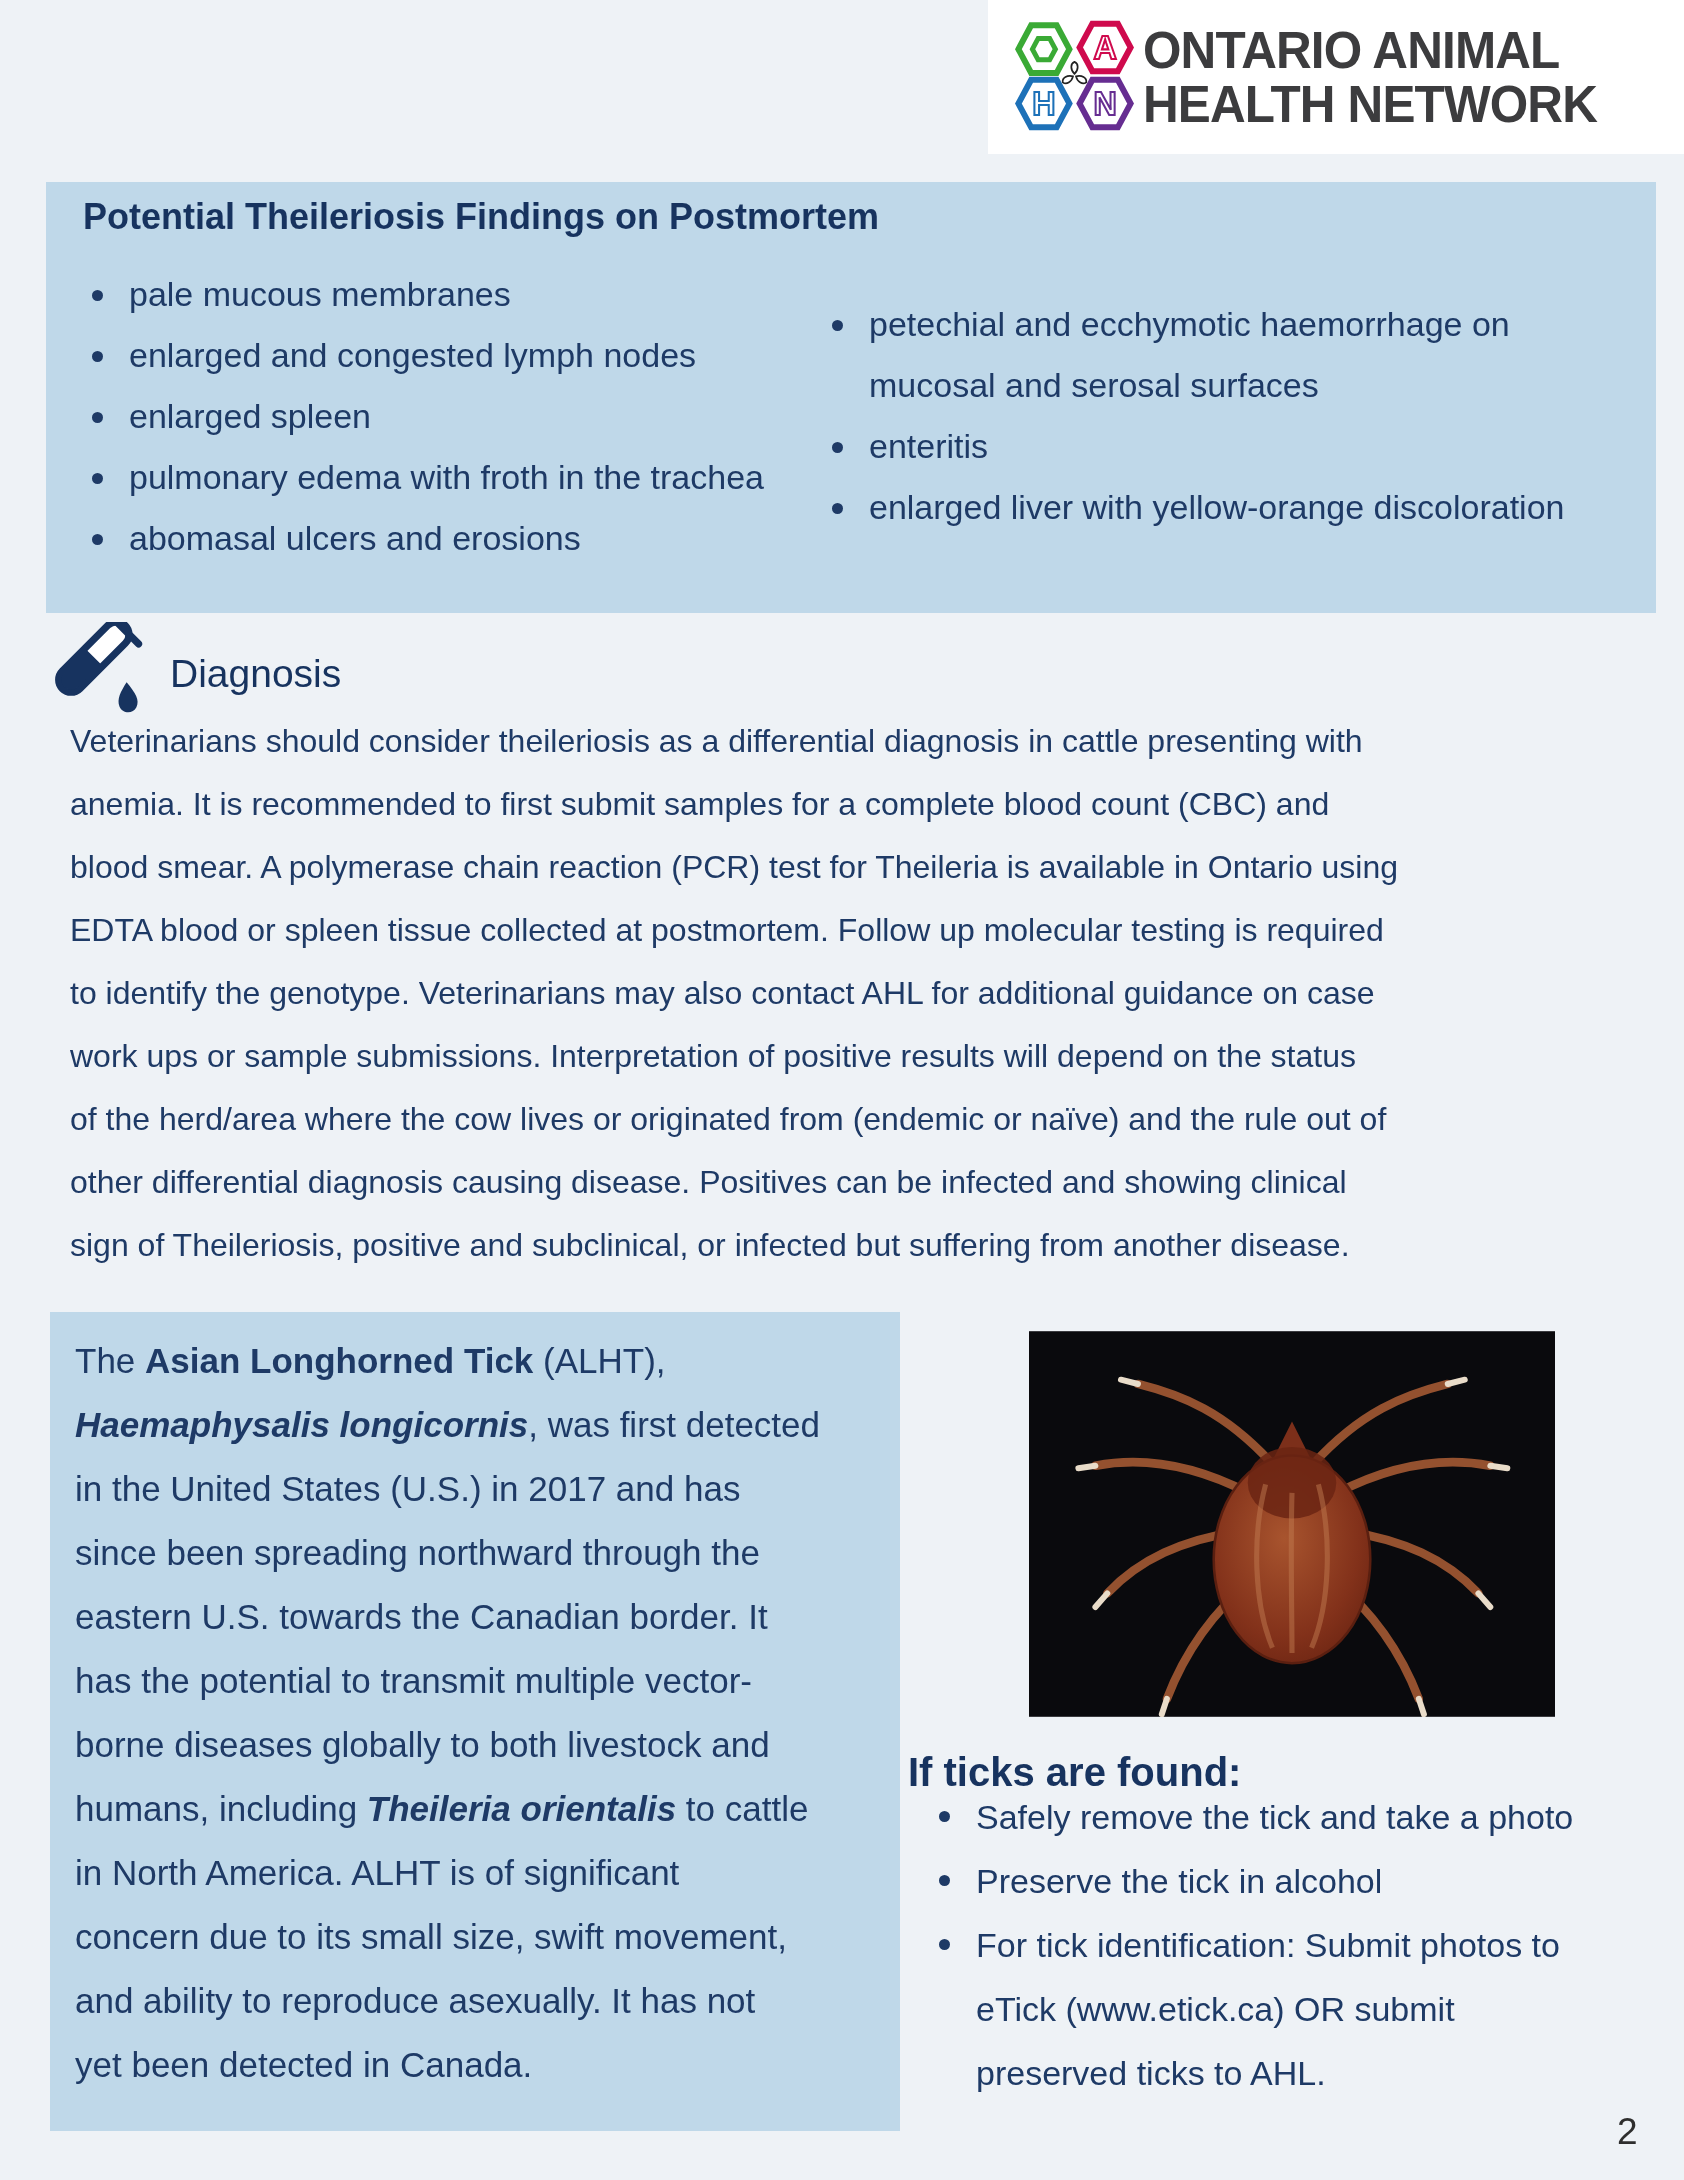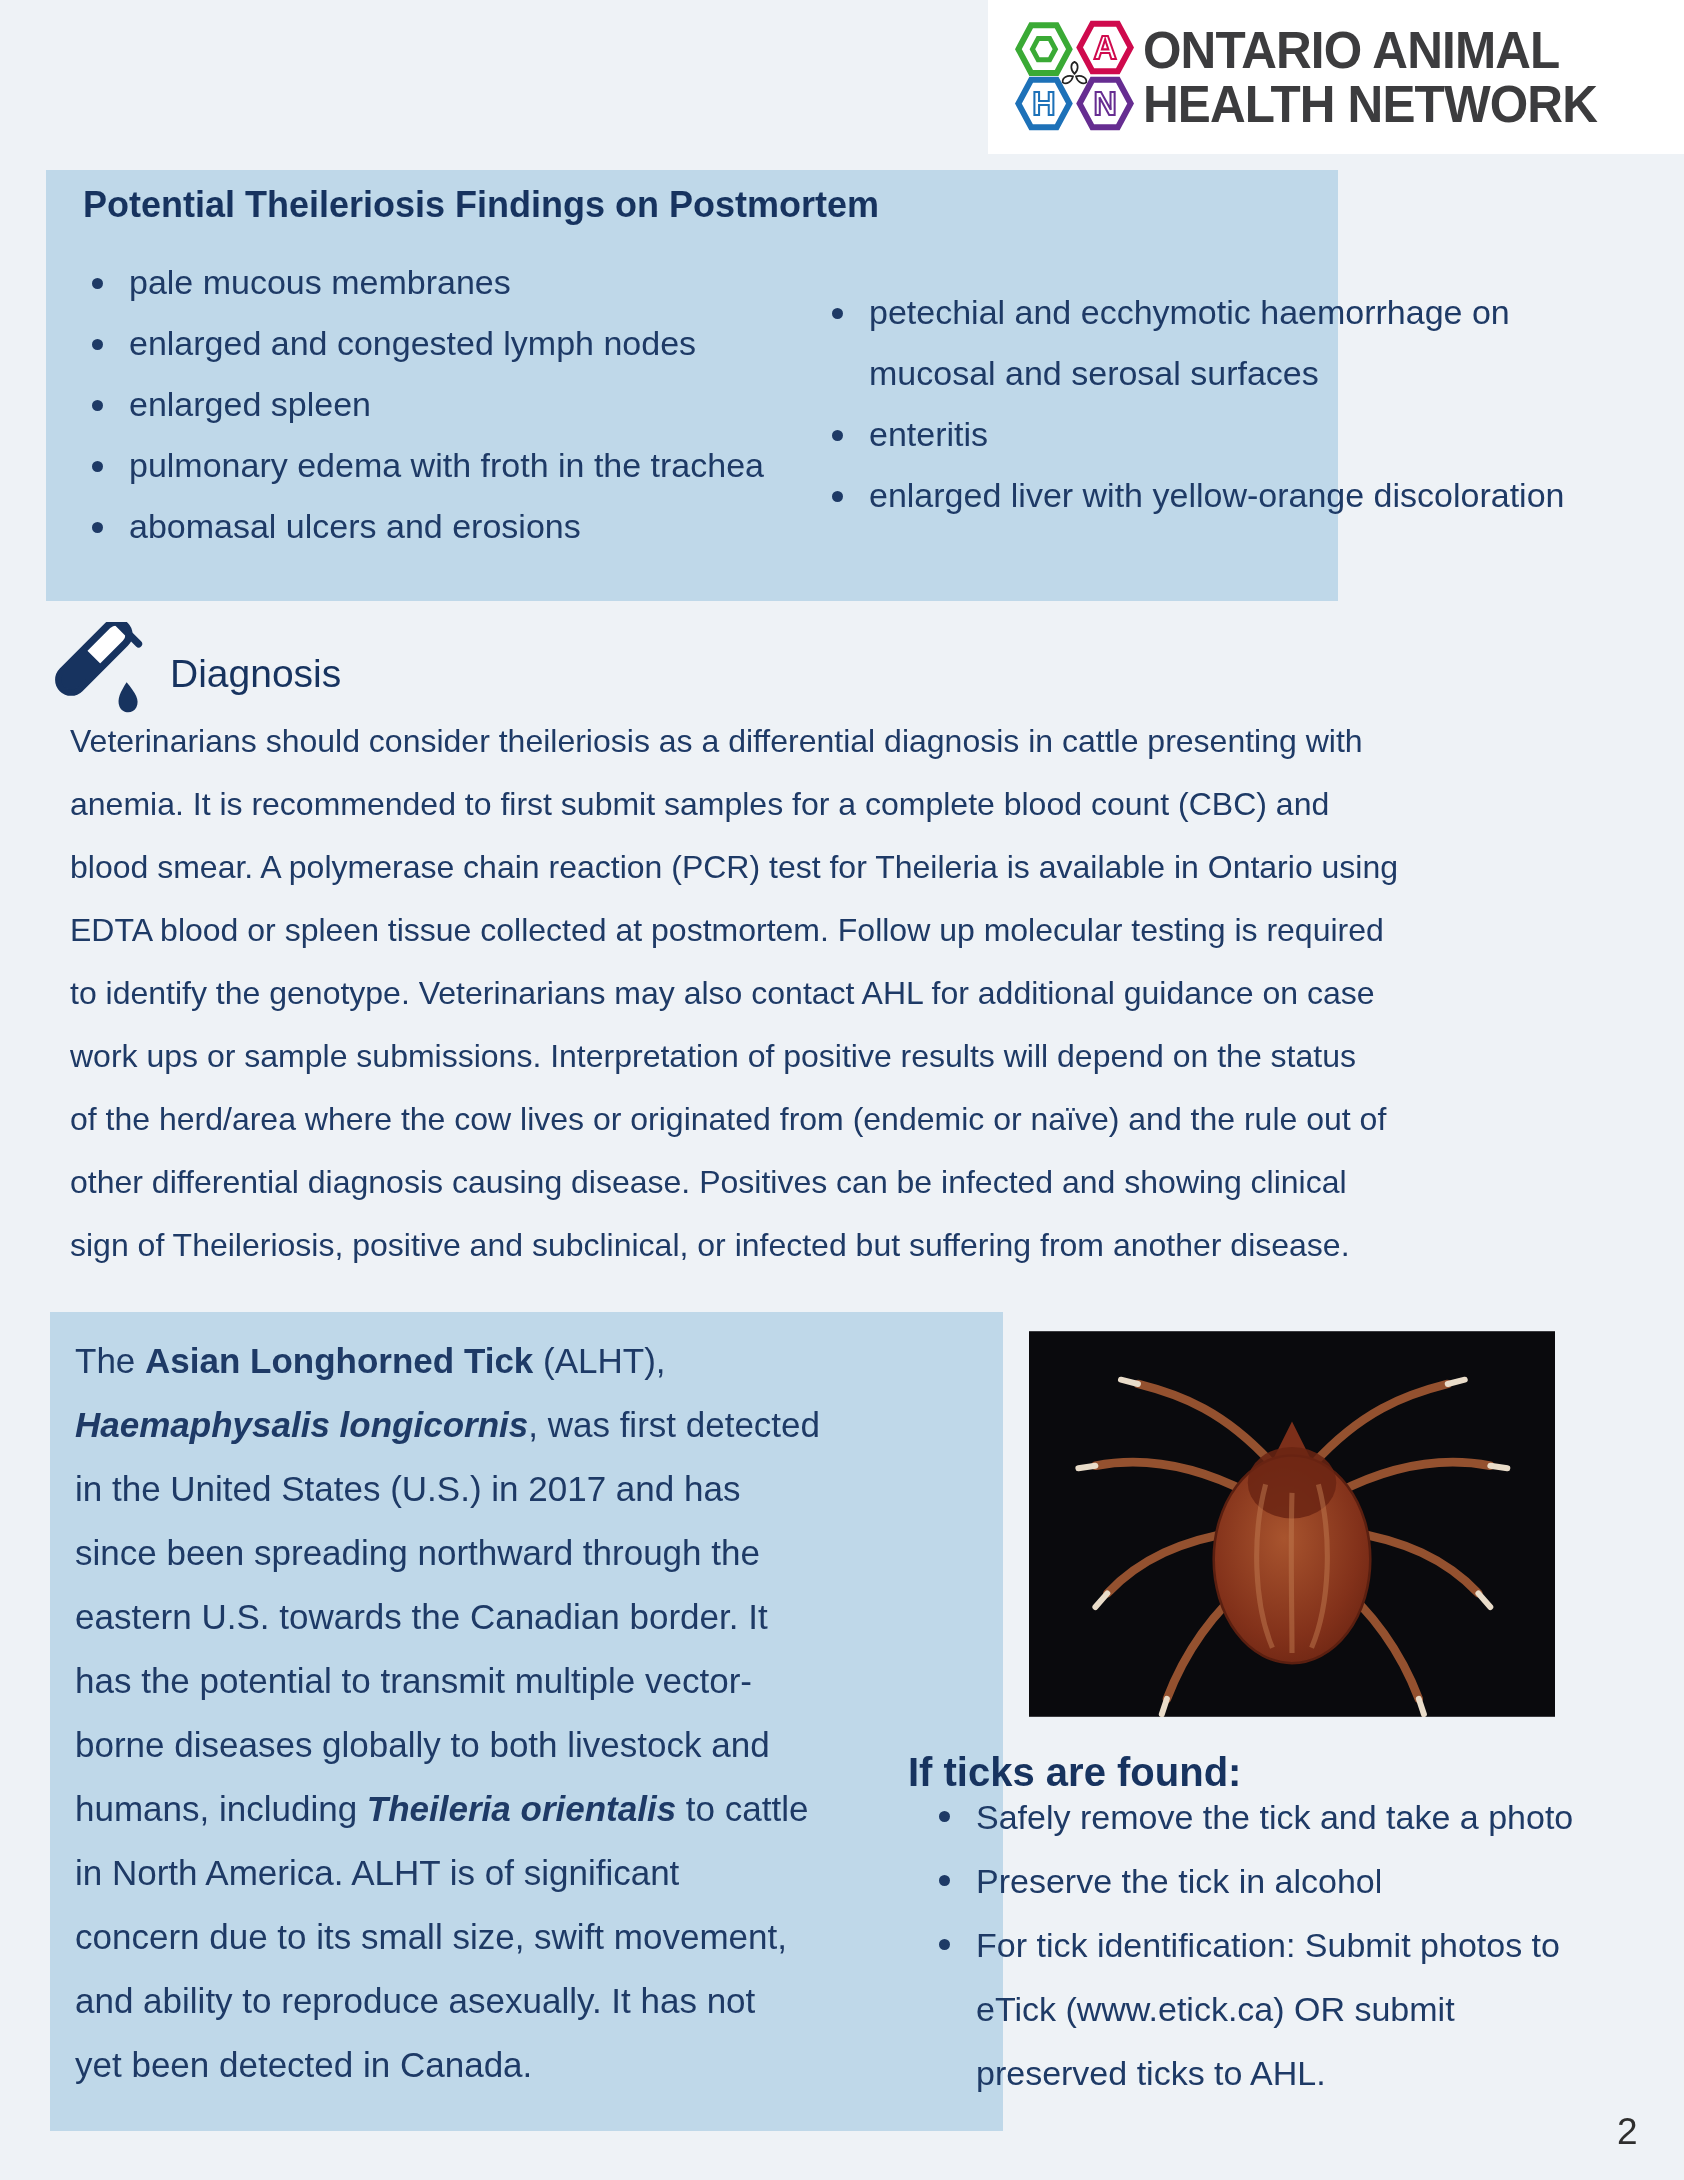--- a/index.html
+++ b/index.html
@@ -7,22 +7,22 @@
   #page{position:relative;width:1685px;height:2181px;background:#eef2f6;overflow:hidden;color:#1e3a66;}
 
   
   .logo-panel{position:absolute;left:988px;top:0;width:697px;height:154px;background:#ffffff;}
   .logo-mark{position:absolute;left:27px;top:20.4px;width:119px;height:111px;}
   .logo-text{position:absolute;left:155px;top:24px;font-weight:700;font-size:51px;line-height:54px;
              color:#3c3c3e;letter-spacing:-0.9px;transform:scaleX(0.97);transform-origin:left top;white-space:nowrap;}
 
   
   .panel{position:absolute;background:#bfd8e9;}
-  .box1{left:46px;top:170px;width:1292px;height:431px;}
-  .box2{left:50px;top:1312px;width:953px;height:819px;}
+  .box1{left:46px;top:182px;width:1610px;height:431px;}
+  .box2{left:50px;top:1312px;width:850px;height:819px;}
 
   .panel-title{position:absolute;left:37px;top:13.6px;font-size:36px;font-weight:700;color:#17335f;white-space:nowrap;}
 
   ul.blist{list-style:none;margin:0;padding:0;}
   ul.blist li{position:relative;padding-left:39px;font-size:34px;line-height:61px;color:#1e3a66;white-space:pre-line;}
   ul.blist li::before{content:"";position:absolute;left:1.7px;top:25.6px;width:11px;height:11px;border-radius:50%;background:#1e3a66;}
   .findings-left{position:absolute;left:44px;top:82px;width:784px;}
   .findings-right{position:absolute;left:784px;top:112px;width:818px;}
   .findings-right li.nowrap{white-space:nowrap;}
 

